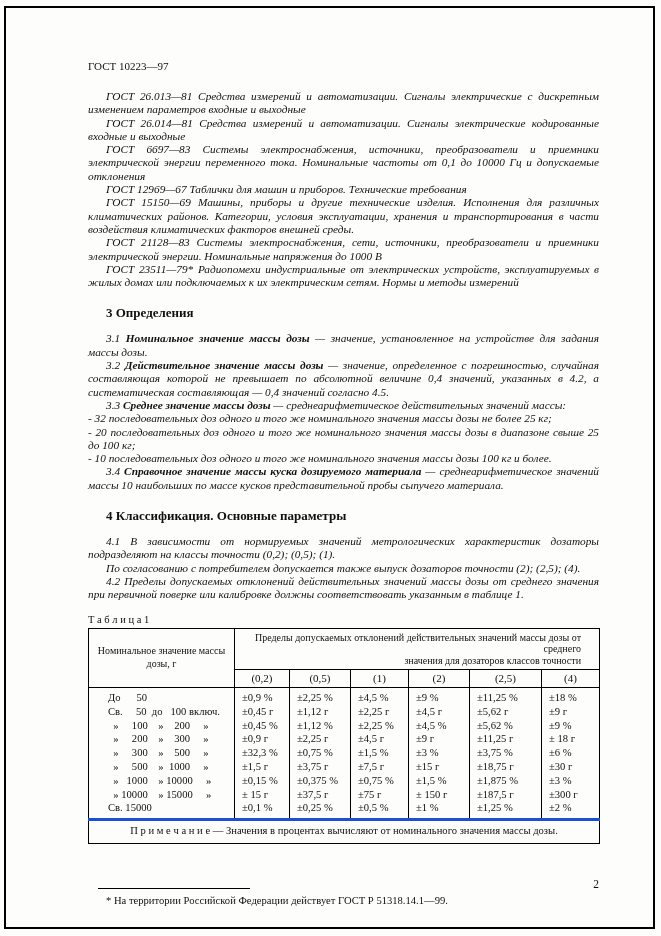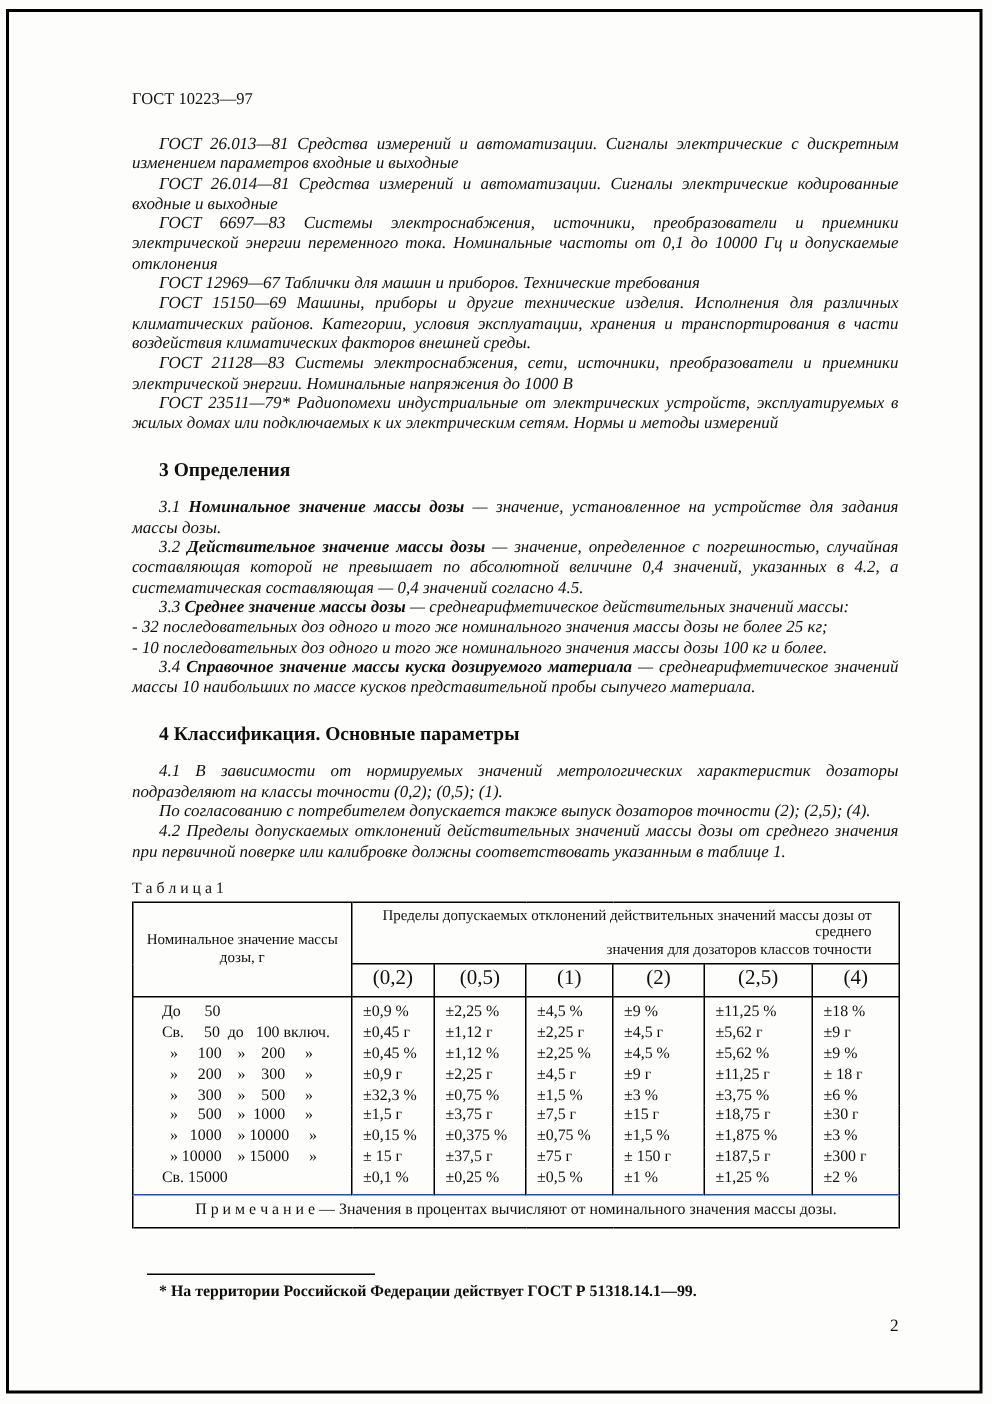--- a/index.html
+++ b/index.html
@@ -49,34 +49,34 @@
     border-bottom: 1px solid #000; font-weight: normal;
   }
   .t1 .colh {
     font-size: 10px; line-height: 12.5px; text-align: center;
     vertical-align: middle; white-space: pre-line; padding: 2px 6px;
   }
   .t1 .spanh {
     font-size: 10px; line-height: 11.5px; text-align: right;
     white-space: pre-line; padding: 3px 18px;
   }
-  .t1 .cls { font-size: 14px; text-align: center; padding: 2px 0 3px; }
+  .t1 .cls { font-size: 11px; text-align: center; padding: 2px 0 3px; }
   .t1 tbody td {
     font-size: 10.6px; line-height: 13.8px;
     padding: 0 0 0 7px; vertical-align: top;
   }
   .t1 tbody tr.first td { padding-top: 3px; }
   .t1 tbody tr.last td { padding-bottom: 3px; }
   .t1 td.range { white-space: pre; padding-left: 19px; }
   .t1 tr.noterow td {
-    border-top: 1px solid #1d4ed8;
+    border-top: 3px solid #1d4ed8;
     text-align: center; font-size: 10.6px; padding: 3px 4px 5px;
   }
 
-  .footnote-area { margin-top: 30px; font-weight: bold; }
+  .footnote-area { margin-top: 44px; }
   .fn-rule { width: 152px; border-top: 1px solid #000; margin-left: 10px; }
   .fn { font-size: 10.6px; margin: 6px 0 0; text-indent: 18px; }
   .page-num {
     position: absolute; right: 62px; bottom: 46px; font-size: 11.5px;
   }
 </style>
 </head>
 <body>
 
 <div class="frame"></div>
@@ -95,20 +95,21 @@
     <p>ГОСТ 23511—79* Радиопомехи индустриальные от электрических устройств, эксплуатируемых в жилых домах или подключаемых к их электрическим сетям. Нормы и методы измерений</p>
   </div>
 
   <h2 class="sec">3 Определения</h2>
 
   <div class="body-text">
     <p><span>3.1 </span><b class="term">Номинальное значение массы дозы</b><span> — значение, установленное на устройстве для задания массы дозы.</span></p>
     <p><span>3.2 </span><b class="term">Действительное значение массы дозы</b><span> — значение, определенное с погрешностью, случайная составляющая которой не превышает по абсолютной величине 0,4 значений, указанных в 4.2, а систематическая составляющая — 0,4 значений согласно 4.5.</span></p>
     <p><span>3.3 </span><b class="term">Среднее значение массы дозы</b><span> — среднеарифметическое действительных значений массы:</span></p>
     <p class="noindent">- 32 последовательных доз одного и того же номинального значения массы дозы не более 25 кг;</p>
+    <p class="noindent">- 20 последовательных доз одного и того же номинального значения массы дозы в диапазоне свыше 25 до 100 кг;</p>
     <p class="noindent">- 10 последовательных доз одного и того же номинального значения массы дозы 100 кг и более.</p>
     <p><span>3.4 </span><b class="term">Справочное значение массы куска дозируемого материала</b><span> — среднеарифметическое значений массы 10 наибольших по массе кусков представительной пробы сыпучего материала.</span></p>
   </div>
 
   <h2 class="sec">4 Классификация. Основные параметры</h2>
 
   <div class="body-text">
     <p>4.1 В зависимости от нормируемых значений метрологических характеристик дозаторы подразделяют на классы точности (0,2); (0,5); (1).</p>
     <p>По согласованию с потребителем допускается также выпуск дозаторов точности (2); (2,5); (4).</p>
     <p>4.2 Пределы допускаемых отклонений действительных значений массы дозы от среднего значения при первичной поверке или калибровке должны соответствовать указанным в таблице 1.</p>

